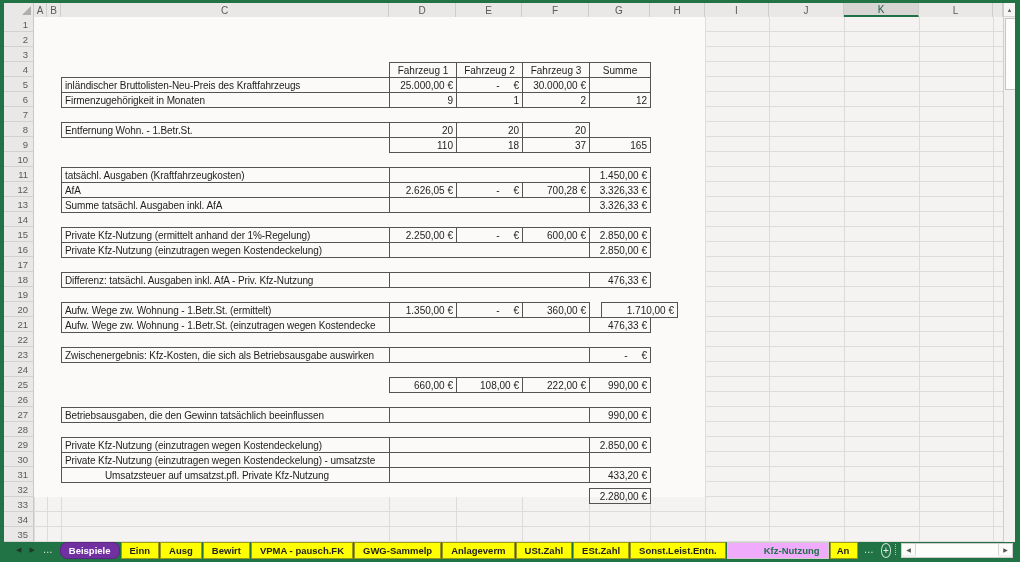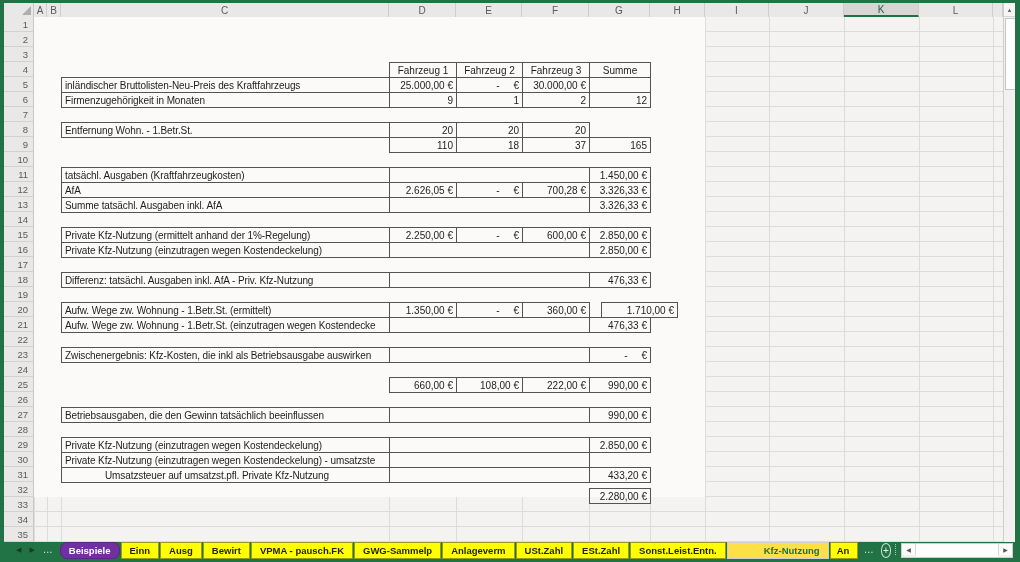--- a/index.html
+++ b/index.html
@@ -72,21 +72,21 @@
     font-size:7px;color:#20352a;}
   .dots{height:15px;display:flex;align-items:center;font-size:10px;color:#dfeae3;
     letter-spacing:1px;padding:0 2px;}
   .tabs{display:flex;gap:1px;}
   .tab{
     height:15px;display:flex;align-items:center;padding:0 8px;
     font-size:9.5px;font-weight:700;color:#1f1f1f;
     background:#ffff00;border:1px solid #9b9b17;white-space:nowrap;
   }
   .tab.purple{background:#7030a0;border-color:#5d2483;color:#ffffff;border-radius:7px;}
-  .tab.active{background:#fde047;border-color:#cfcecd;color:#1e7145;padding-left:36px;}
+  .tab.active{background:#f0abfc;border-color:#cfcecd;color:#1e7145;padding-left:36px;}
   .tab.partial{width:20px;padding:0 0 0 6px;overflow:hidden;}
   .addbtn{
     width:13px;height:13px;margin-top:1px;border:1px solid #cfe0d5;border-radius:50%;
     display:flex;align-items:center;justify-content:center;
     font-size:10px;color:#e8f1ec;line-height:1;
   }
   .tabdivider{width:1px;height:11px;margin-top:2px;border-left:1px dotted #a8c7b5;}
   .hscroll{
     margin-left:auto;margin-right:2px;width:164px;height:13px;margin-top:1px;
     display:flex;background:#f2f1f0;border:1px solid #cfcecd;
@@ -221,21 +221,21 @@
       <div class="abs cell num" style="left: 385px; top: 269px; width: 201px; height: 16px;"></div>
       <div class="abs cell num" style="left: 585px; top: 269px; width: 62px; height: 16px;">476,33 €</div>
       <div class="abs cell lbl" style="left: 57px; top: 299px; width: 329px; height: 16px;">Aufw. Wege zw. Wohnung - 1.Betr.St. (ermittelt)</div>
       <div class="abs cell num" style="left: 385px; top: 299px; width: 68px; height: 16px;">1.350,00 €</div>
       <div class="abs cell num" style="left: 452px; top: 299px; width: 67px; height: 16px;">-&nbsp;&nbsp;&nbsp;&nbsp;&nbsp;€</div>
       <div class="abs cell num" style="left: 518px; top: 299px; width: 68px; height: 16px;">360,00 €</div>
       <div class="abs cell num" style="left: 585px; top: 299px; width: 77px; height: 16px; margin-left: 12px;">1.710,00 €</div>
       <div class="abs cell lbl" style="left: 57px; top: 314px; width: 329px; height: 16px;">Aufw. Wege zw. Wohnung - 1.Betr.St. (einzutragen wegen Kostendecke</div>
       <div class="abs cell num" style="left: 385px; top: 314px; width: 201px; height: 16px;"></div>
       <div class="abs cell num" style="left: 585px; top: 314px; width: 62px; height: 16px;">476,33 €</div>
-      <div class="abs cell lbl" style="left: 57px; top: 344px; width: 329px; height: 16px;">Zwischenergebnis: Kfz-Kosten, die inkl als Betriebsausgabe auswirken</div>
+      <div class="abs cell lbl" style="left: 57px; top: 344px; width: 329px; height: 16px;">Zwischenergebnis: Kfz-Kosten, die sich als Betriebsausgabe auswirken</div>
       <div class="abs cell num" style="left: 385px; top: 344px; width: 201px; height: 16px;"></div>
       <div class="abs cell num" style="left: 585px; top: 344px; width: 62px; height: 16px;">-&nbsp;&nbsp;&nbsp;&nbsp;&nbsp;€</div>
       <div class="abs cell num" style="left: 385px; top: 374px; width: 68px; height: 16px;">660,00 €</div>
       <div class="abs cell num" style="left: 452px; top: 374px; width: 67px; height: 16px;">108,00 €</div>
       <div class="abs cell num" style="left: 518px; top: 374px; width: 68px; height: 16px;">222,00 €</div>
       <div class="abs cell num" style="left: 585px; top: 374px; width: 62px; height: 16px;">990,00 €</div>
       <div class="abs cell lbl" style="left: 57px; top: 404px; width: 329px; height: 16px;">Betriebsausgaben, die den Gewinn tatsächlich beeinflussen</div>
       <div class="abs cell num" style="left: 385px; top: 404px; width: 201px; height: 16px;"></div>
       <div class="abs cell num" style="left: 585px; top: 404px; width: 62px; height: 16px;">990,00 €</div>
       <div class="abs cell lbl" style="left: 57px; top: 434px; width: 329px; height: 16px;">Private Kfz-Nutzung (einzutragen wegen Kostendeckelung)</div>

